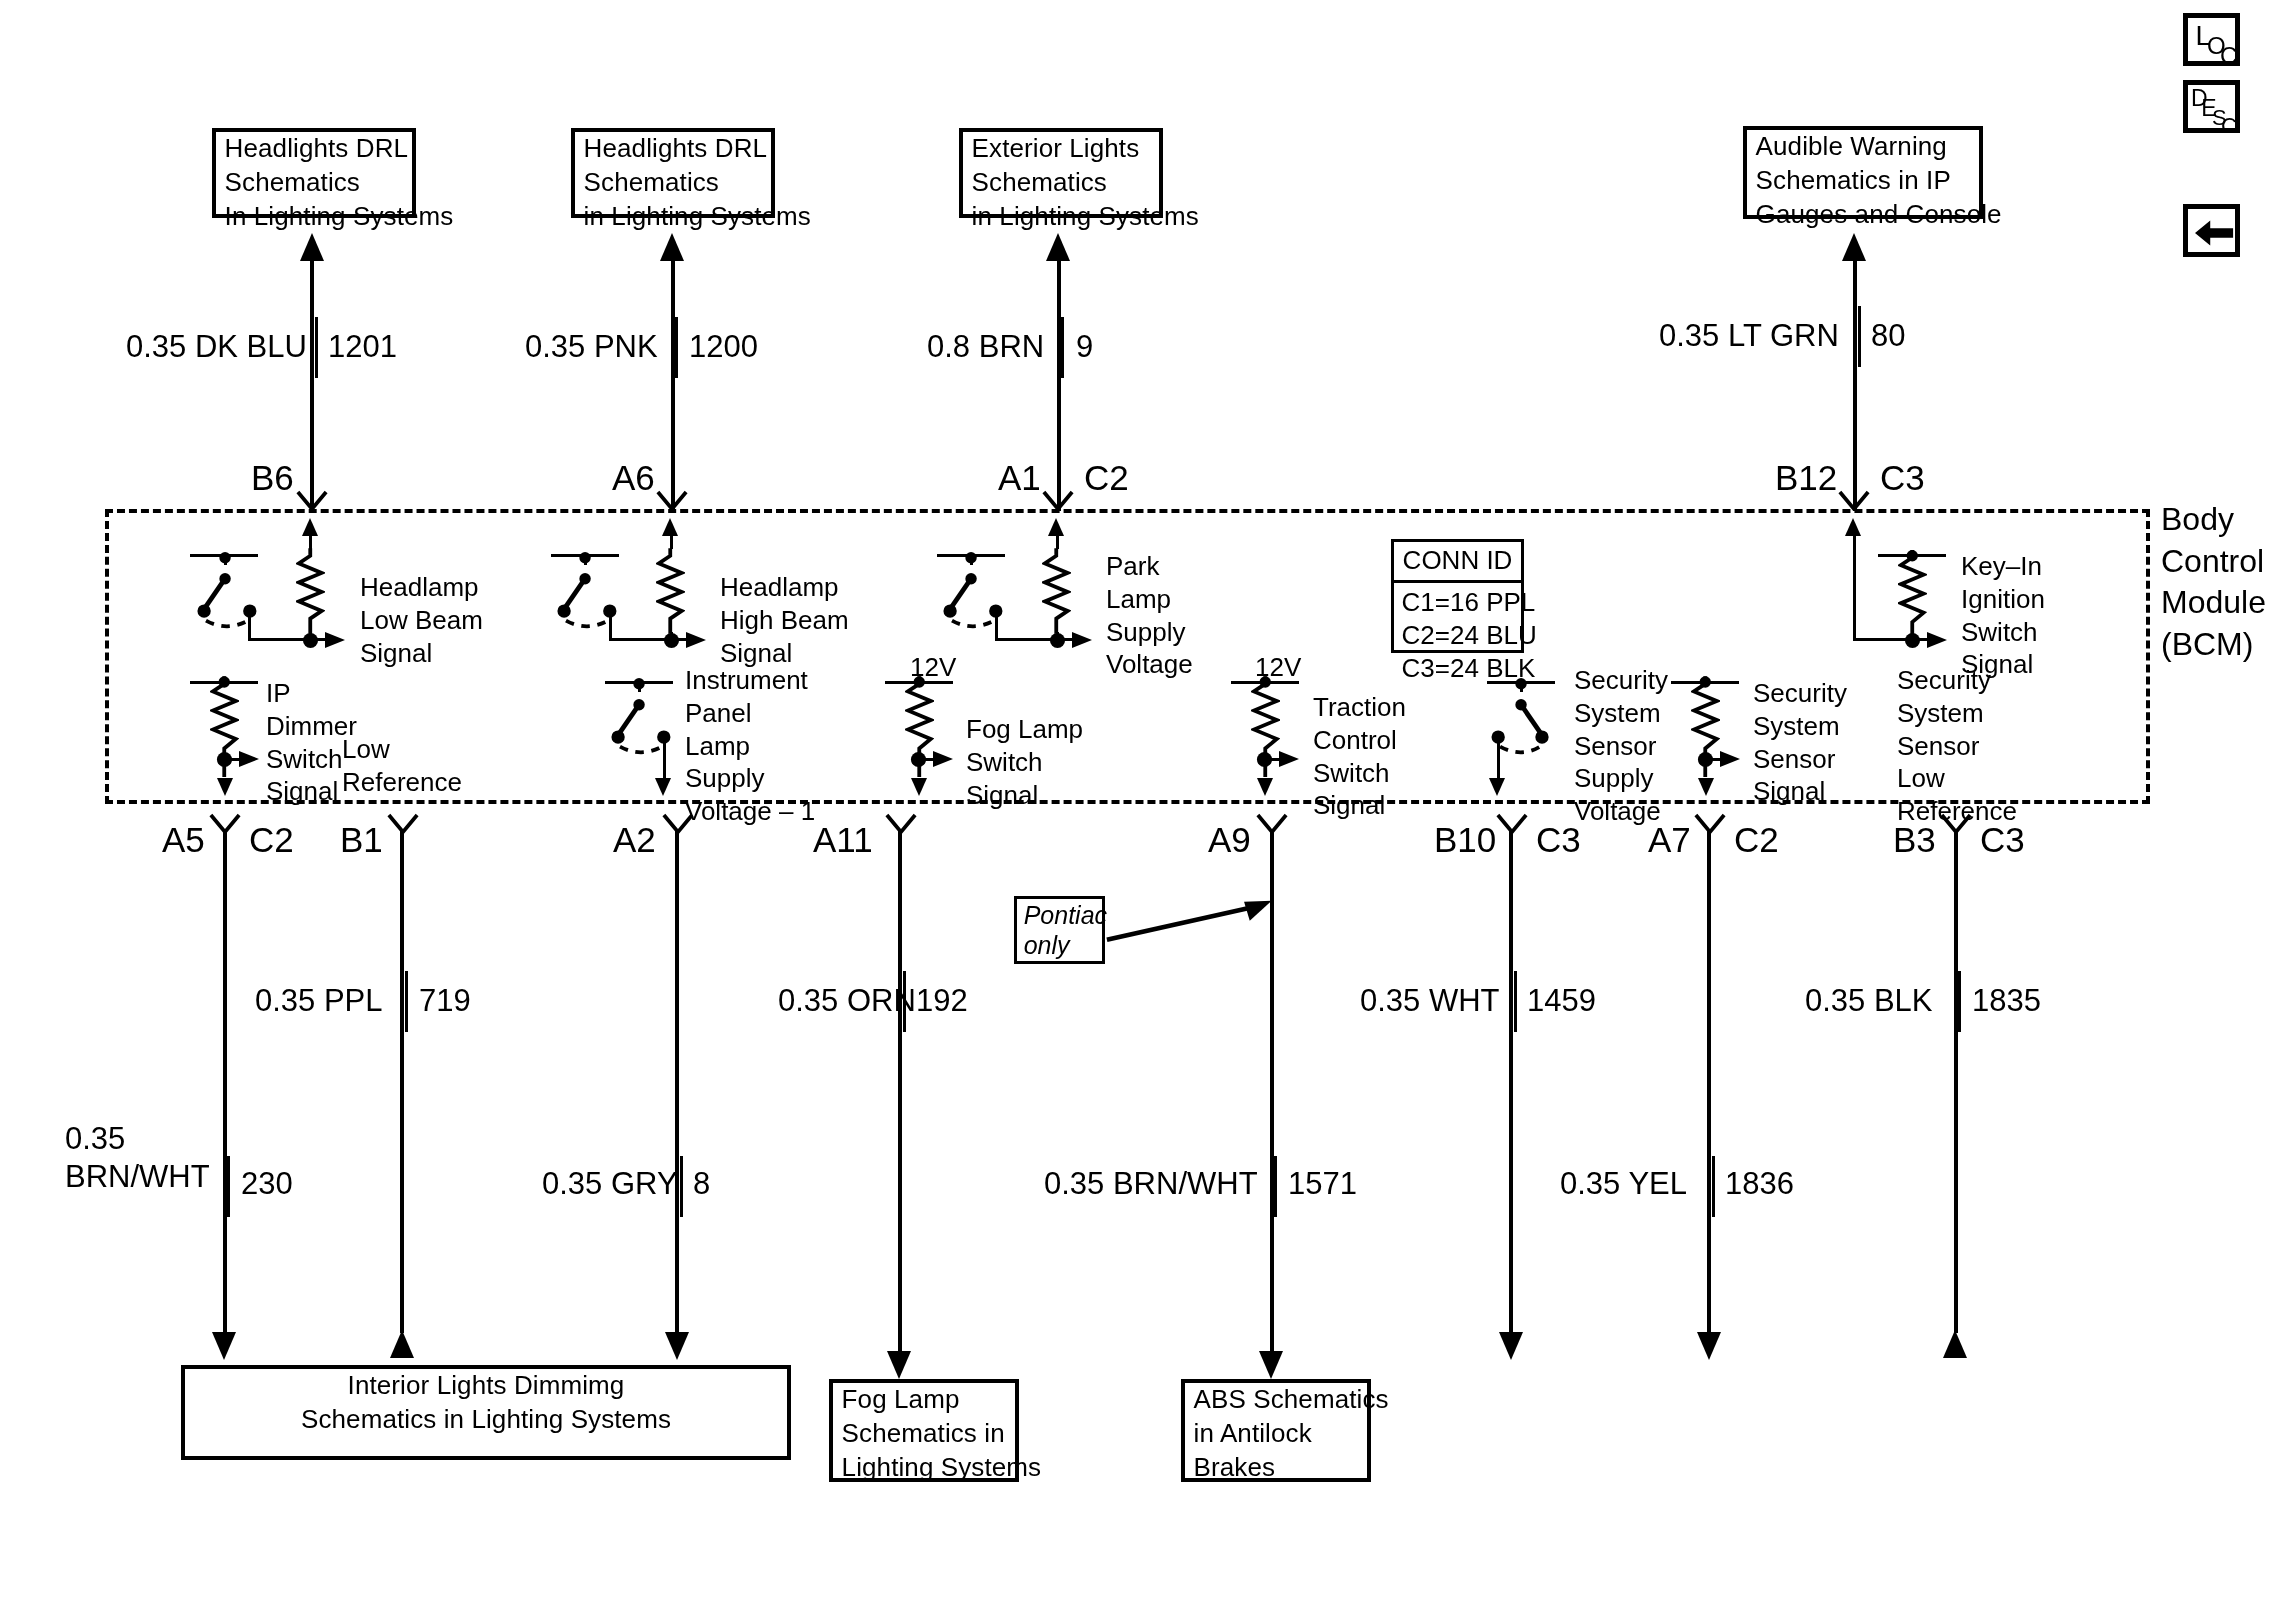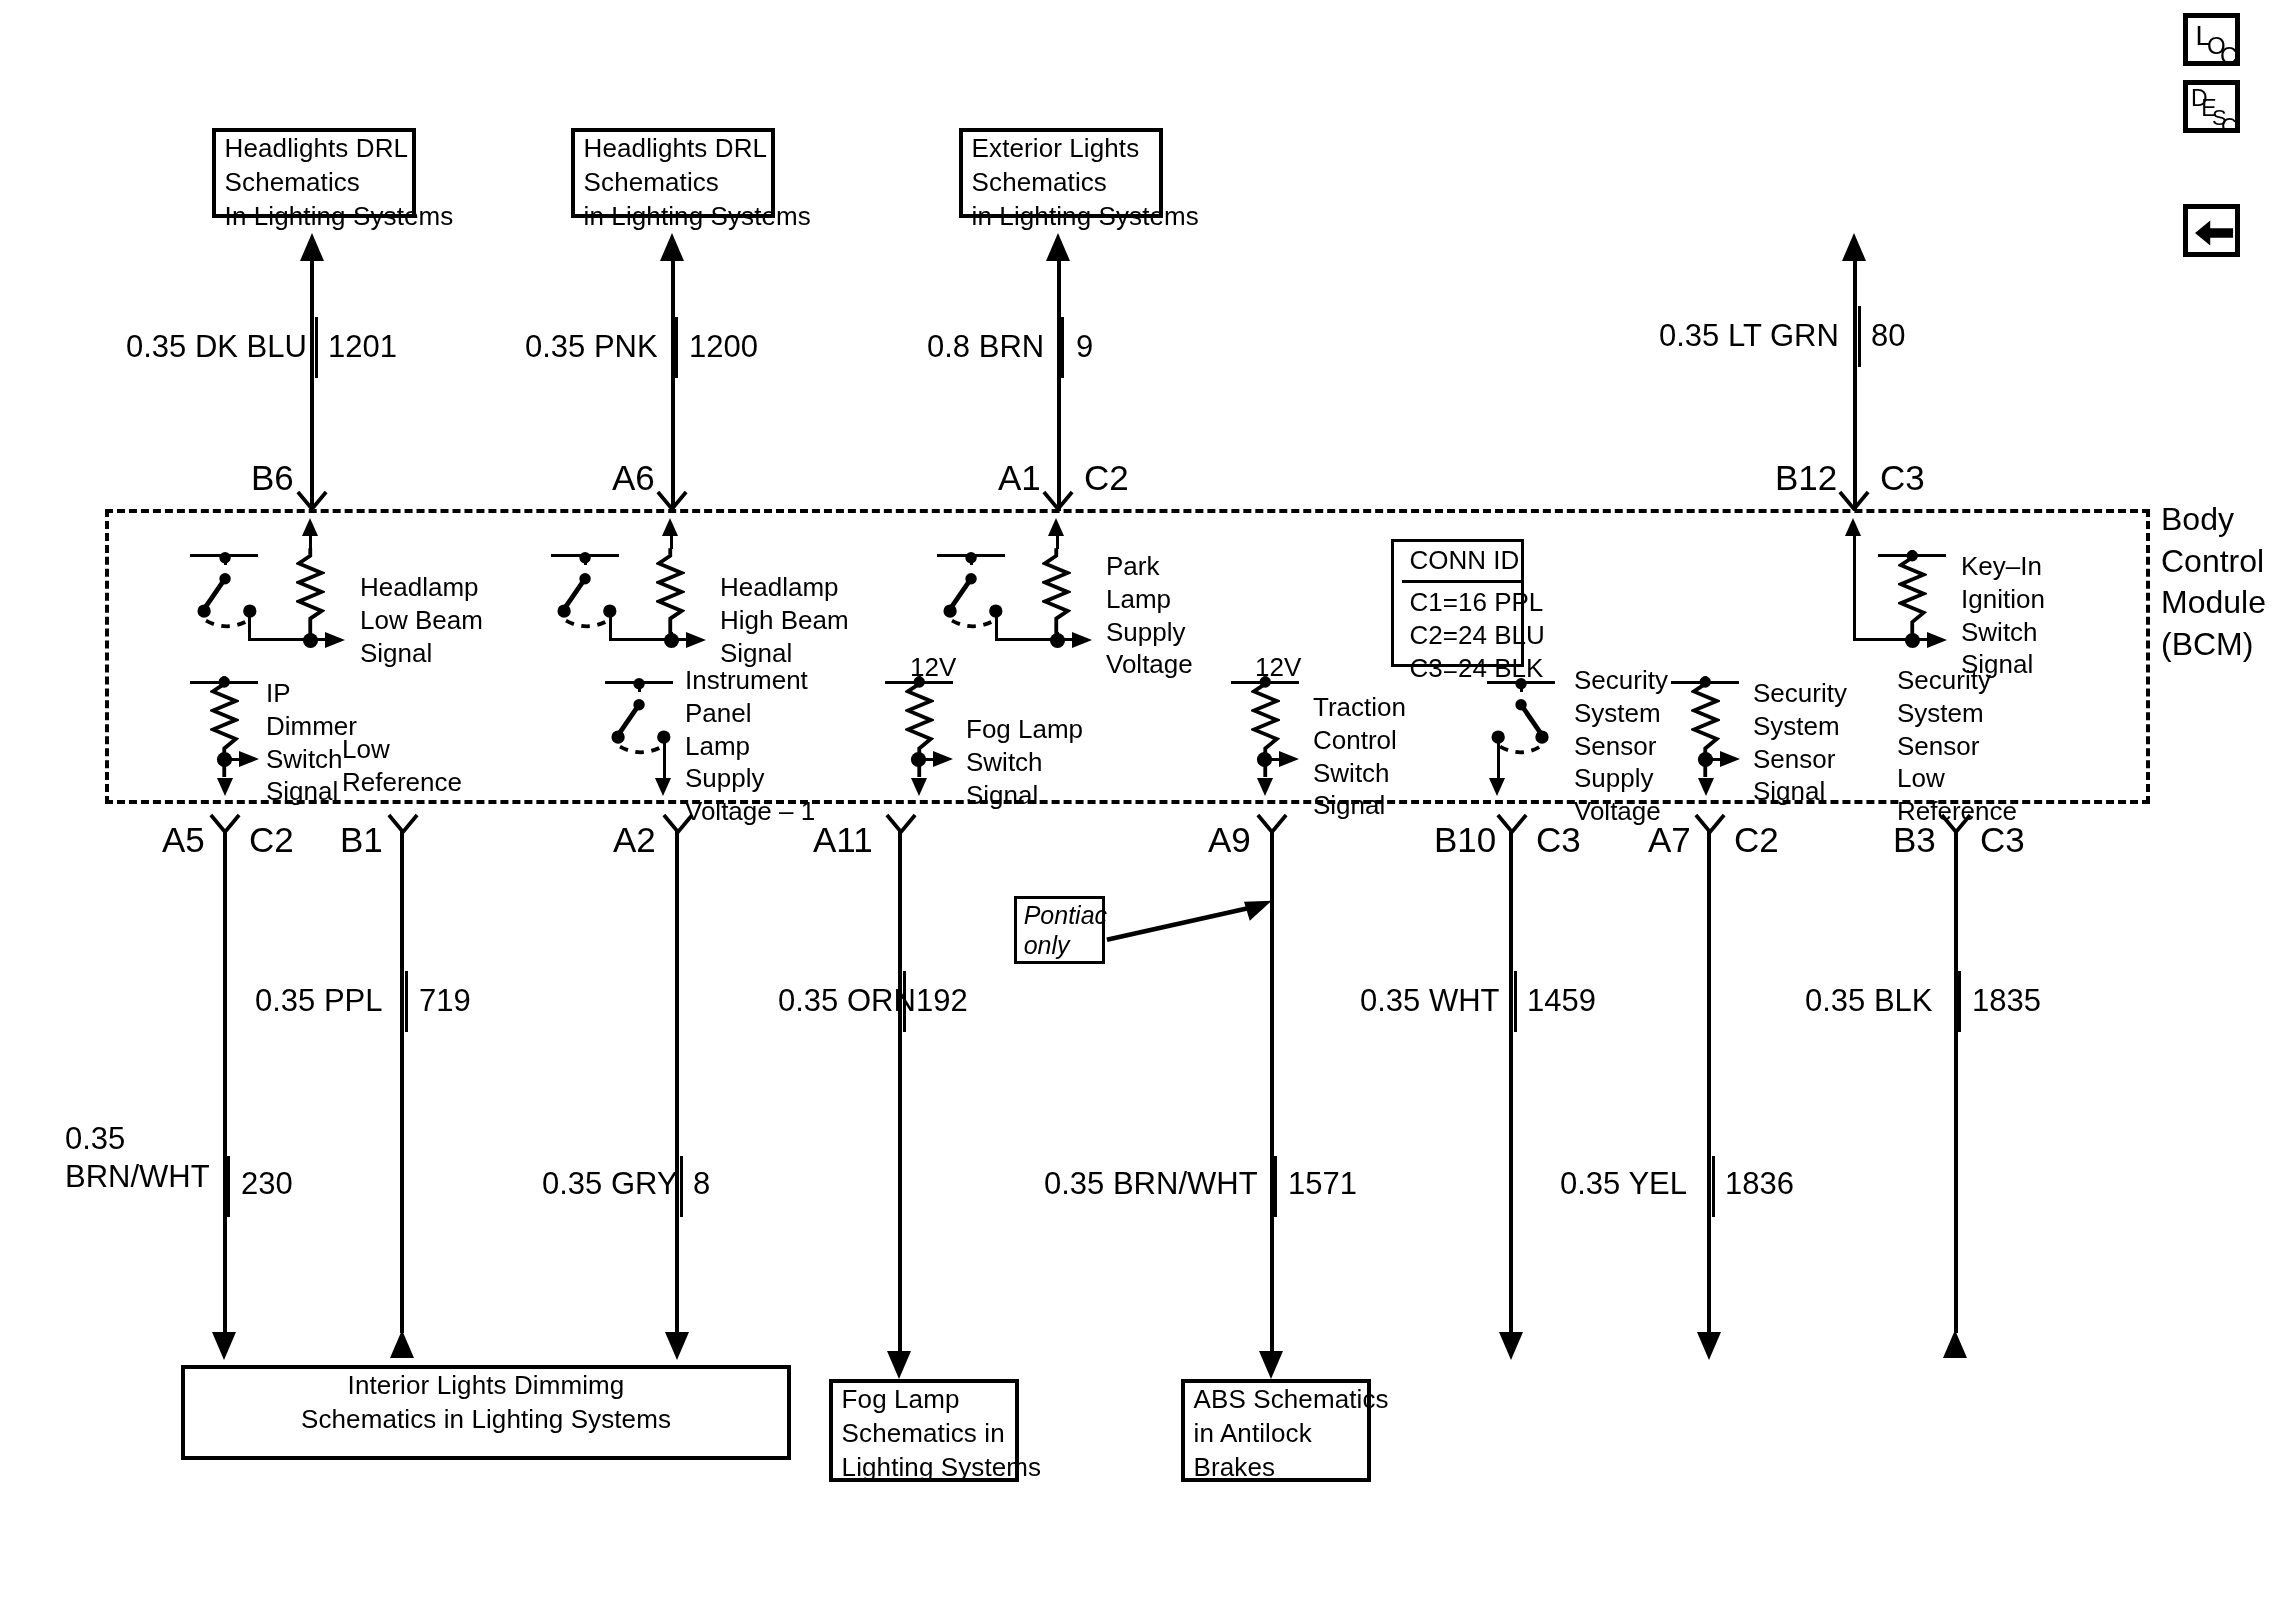--- a/index.html
+++ b/index.html
@@ -95,20 +95,25 @@
     <div class="ln">Schematics</div>
     <div class="ln">in Lighting  Systems</div>
   </div>
 
   <div class="box" style="left:959px;top:128px;width:204px;height:90px;">
     <div class="ln">Exterior Lights</div>
     <div class="ln">Schematics</div>
     <div class="ln">in Lighting Systems</div>
   </div>
 
+  <div class="box" style="left:1743px;top:126px;width:240px;height:93px;">
+    <div class="ln">Audible Warning</div>
+    <div class="ln">Schematics in IP</div>
+    <div class="ln">Gauges and Console</div>
+  </div>
 
   <div class="ar-up" style="left:300px;top:233px;"></div>
   <div class="vline" style="left:310px;top:259px;height:252px;"></div>
 
   <div class="ar-up" style="left:660px;top:233px;"></div>
   <div class="vline" style="left:671px;top:259px;height:252px;"></div>
 
   <div class="ar-up" style="left:1046px;top:233px;"></div>
   <div class="vline" style="left:1057px;top:259px;height:252px;"></div>
 
@@ -244,21 +249,21 @@
     </svg>
   <div class="hl2" style="left:1058px;top:638px;width:17px;"></div>
   <div class="s-rt" style="left:1072px;top:632px;"></div>
   <div class="lbl" style="left:1106px;top:550px;">
     <div>Park</div>
     <div>Lamp</div>
     <div>Supply</div>
     <div>Voltage</div>
   </div>
 
-  <div class="connid" style="left:1391px;top:539px;width:133px;height:128px;padding-left:8px;">
+  <div class="connid" style="left:1391px;top:539px;width:133px;height:114px;">
     <div class="hd">CONN ID</div>
     <div class="bd">
       <div>C1=16 PPL</div>
       <div>C2=24 BLU</div>
       <div>C3=24 BLK</div>
     </div>
   </div>
 
   <div class="s-up" style="left:1845px;top:518px;"></div>
   <div class="vl2" style="left:1853px;top:536px;height:105px;"></div>

